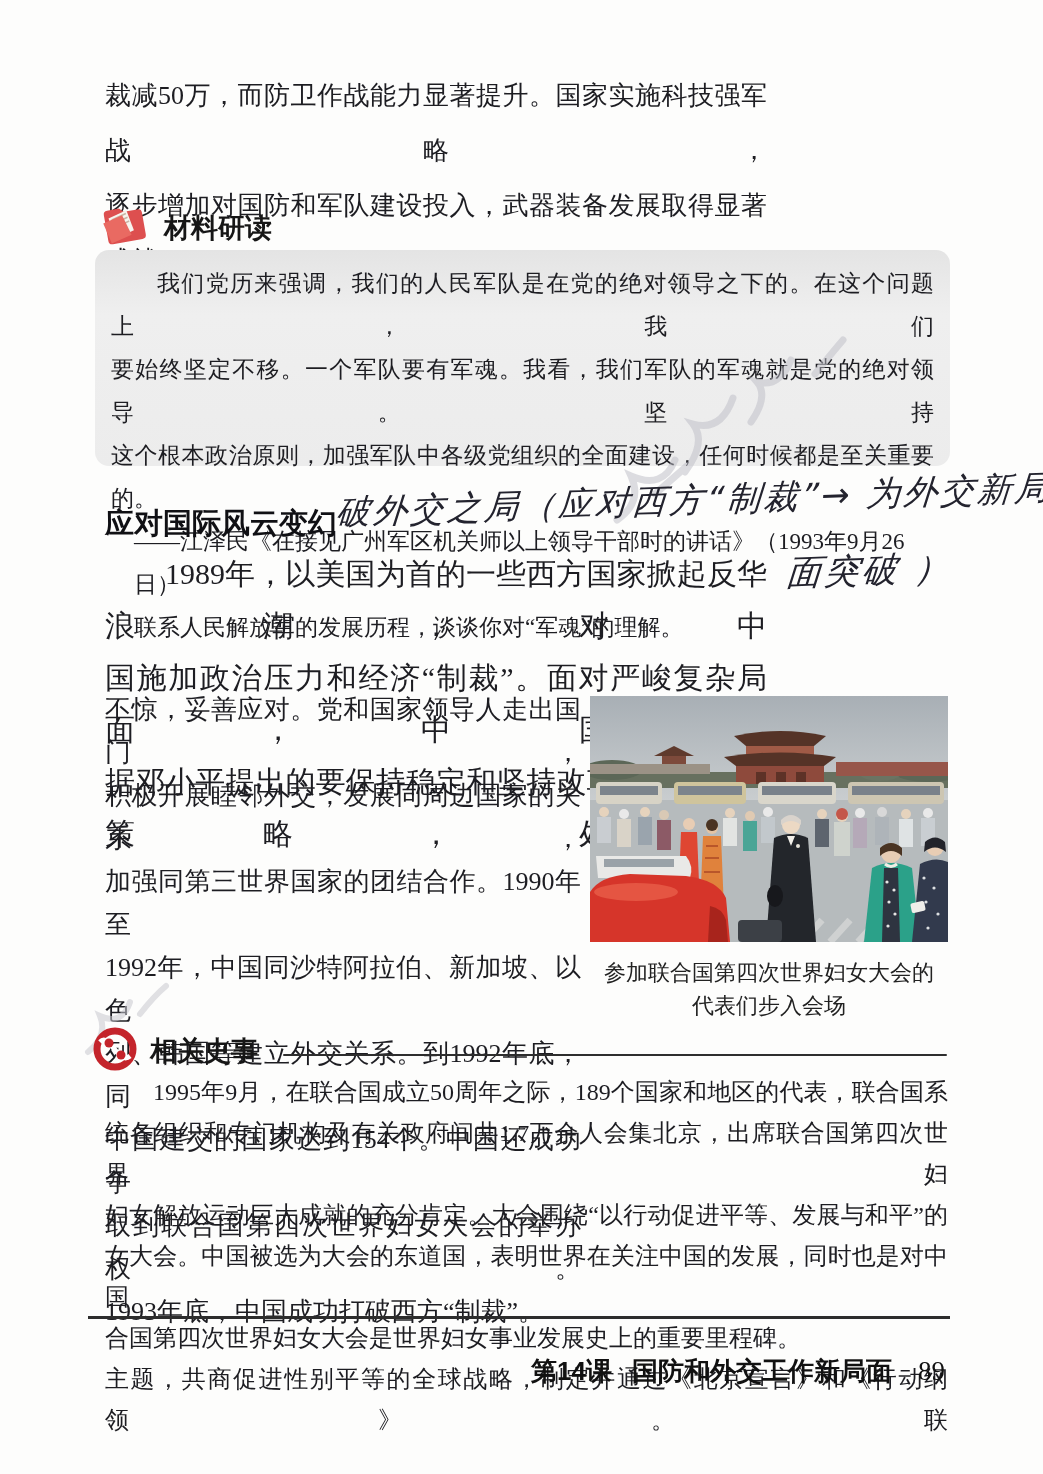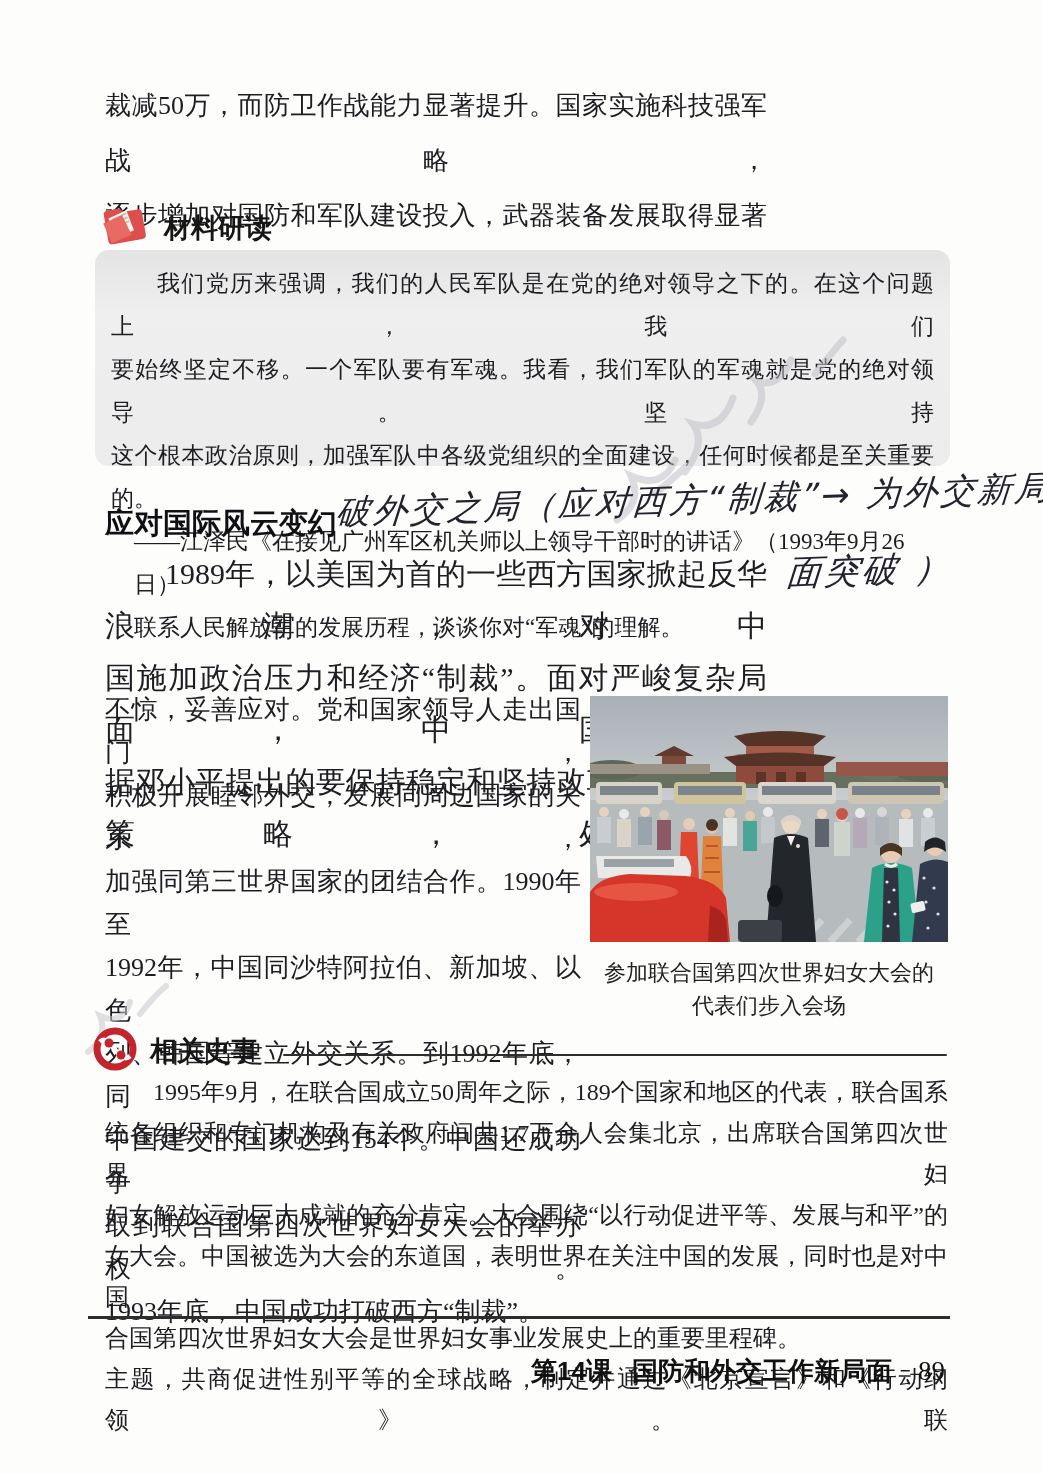--- a/index.html
+++ b/index.html
@@ -7,21 +7,21 @@
     width:1043px;height:1474px;position:relative;background:#fdfdfc;
     font-family:"Liberation Serif","DejaVu Serif",serif;color:#1d1d22;
     overflow:hidden;
   }
   .abs{position:absolute;}
   .line{text-align:justify;text-align-last:justify;}
   .line.last{text-align-last:auto;}
   .ind{text-indent:2em;}
 
   
-  .intro{left:105px;top:78px;width:662px;font-size:26px;}
+  .intro{left:105px;top:68px;width:662px;font-size:26px;}
   .intro .line{line-height:55px;}
 
   
   .mr-header{left:98px;top:202px;display:flex;align-items:center;}
   .mr-title{font-family:"Liberation Sans","DejaVu Sans",sans-serif;font-weight:bold;
     font-size:27px;color:#161616;margin-left:14px;}
   .mr-box{left:95px;top:250px;width:855px;height:216px;border-radius:14px;
     background:linear-gradient(#e4e4e4,#efefef 30%,#ececec);}
   .mr-inner{padding:12px 16px 0 16px;font-size:23px;}
   .mr-inner .line{line-height:43px;}

